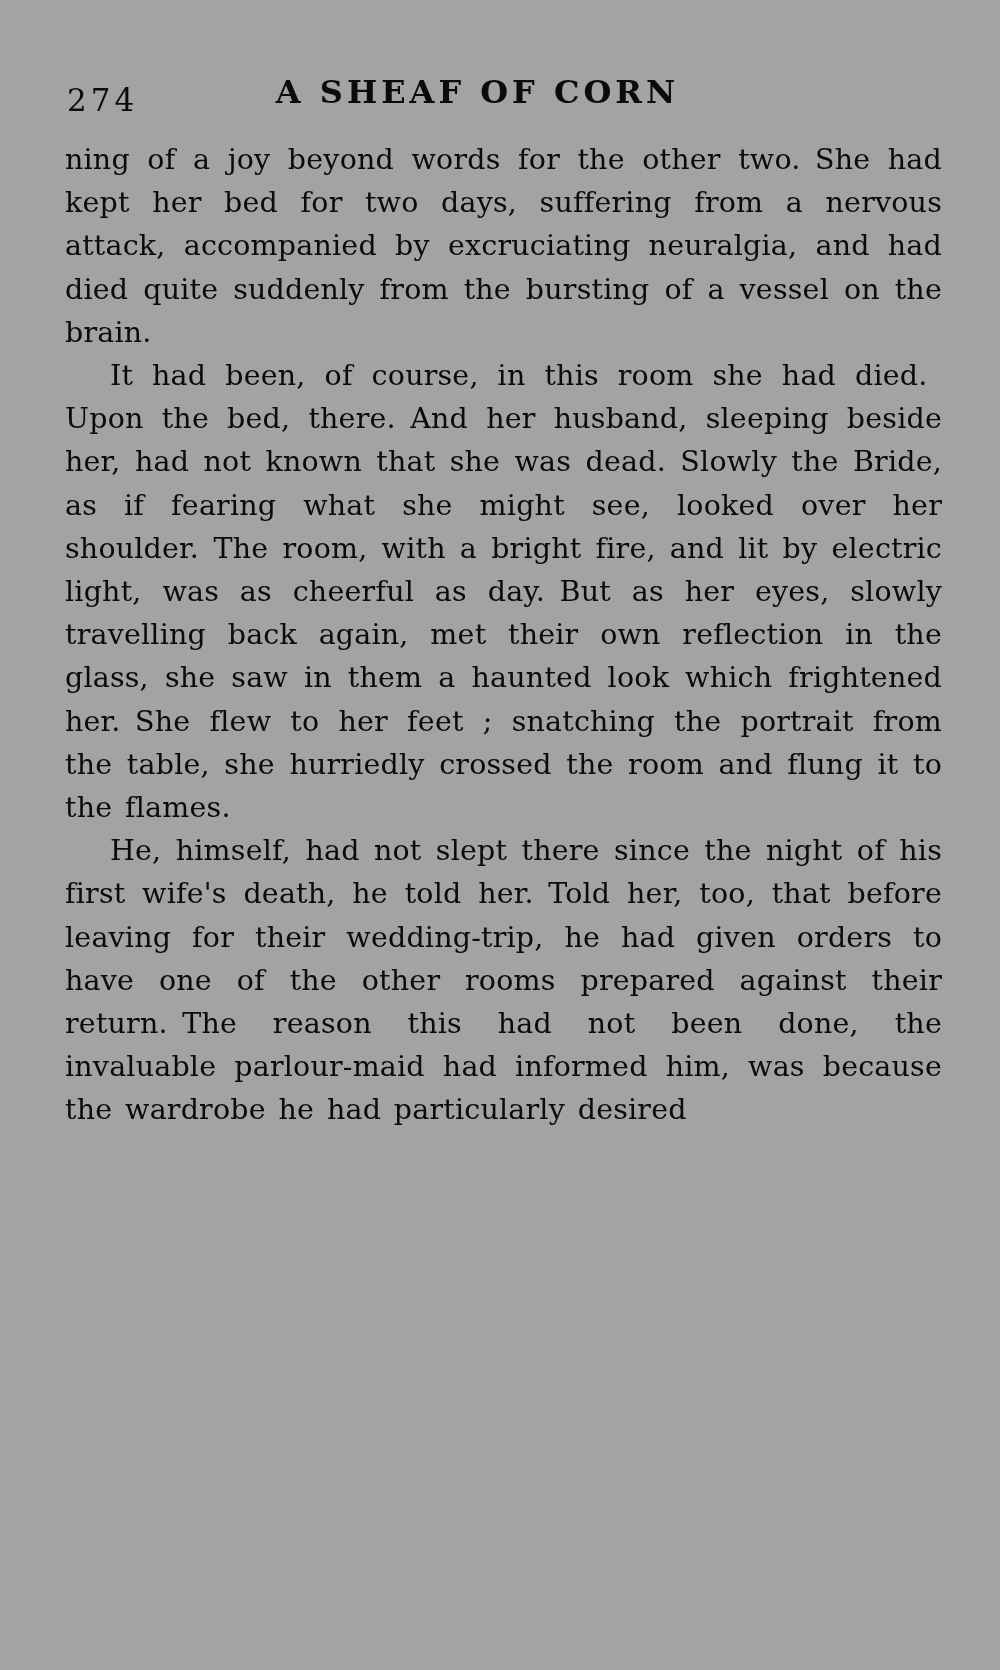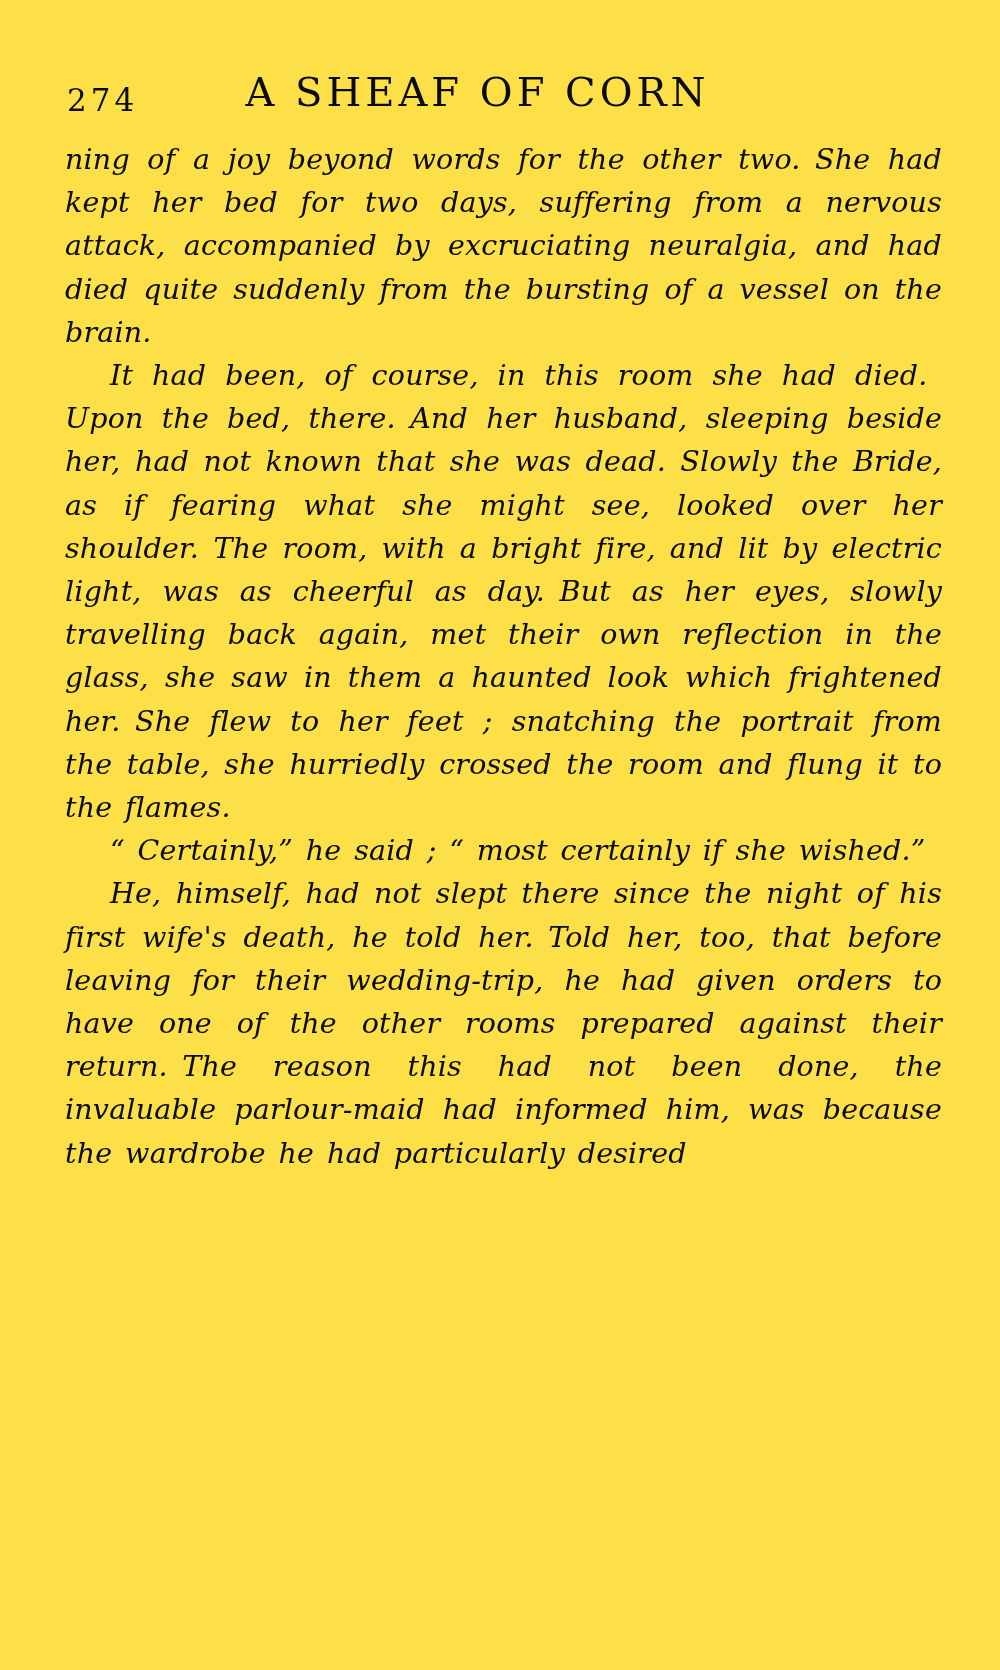--- a/index.html
+++ b/index.html
@@ -9,21 +9,21 @@
   body {
     width: 1000px;
     height: 1670px;
     background: #ffffff;
     overflow: hidden;
   }
   .page {
     position: relative;
     width: 1000px;
     height: 1670px;
-    background: #fde047;
+    background: #a3a3a3;
     color: #0b0b0b;
     font-family: "DejaVu Serif", "Liberation Serif", serif;
   }
   .header {
     position: absolute;
     top: 68px;
     left: 65px;
     right: 60px;
     height: 54px;
   }
@@ -35,53 +35,51 @@
     letter-spacing: 4px;
     font-weight: normal;
   }
   .title {
     position: absolute;
     left: 30px;
     right: 80px;
     top: 0;
     margin: 0;
     text-align: center;
-    font-size: 40px;
+    font-size: 32px;
     line-height: 48px;
-    font-weight: normal;
+    font-weight: bold;
     letter-spacing: 4px;
     white-space: nowrap;
   }
   .text-block {
     position: absolute;
     top: 138px;
     left: 65px;
     width: 877px;
     text-align: justify;
     font-size: 28.5px;
     line-height: 43.2px;
     word-spacing: 3.5px;
     letter-spacing: 0.2px;
-    font-style: italic;
   }
   .para {
     margin: 0;
     text-indent: 0;
   }
   .para.indent {
     text-indent: 45px;
   }
 </style>
 </head>
 <body>
 
 <div class="page">
   <header class="header">
     <span class="pagenum">274</span>
     <h1 class="title">A SHEAF OF CORN</h1>
   </header>
   <main class="text-block">
       <p class="para">ning of a joy beyond words for the other two. She had kept her bed for two days, suffering from a nervous attack, accompanied by excruciating neuralgia, and had died quite suddenly from the bursting of a vessel on the brain.</p>
       <p class="para indent">It had been, of course, in this room she had died. Upon the bed, there. And her husband, sleeping beside her, had not known that she was dead. Slowly the Bride, as if fearing what she might see, looked over her shoulder. The room, with a bright fire, and lit by electric light, was as cheerful as day. But as her eyes, slowly travelling back again, met their own reflection in the glass, she saw in them a haunted look which frightened her. She flew to her feet ; snatching the portrait from the table, she hurriedly crossed the room and flung it to the flames.</p>
-      <p class="para indent">“ Certainly,” he said ; “ most certainly if she wished.”</p>
       <p class="para indent">He, himself, had not slept there since the night of his first wife's death, he told her. Told her, too, that before leaving for their wedding-trip, he had given orders to have one of the other rooms prepared against their return. The reason this had not been done, the invaluable parlour-maid had informed him, was because the wardrobe he had particularly desired</p>
     </main>
 </div>
 
 </body></html>

